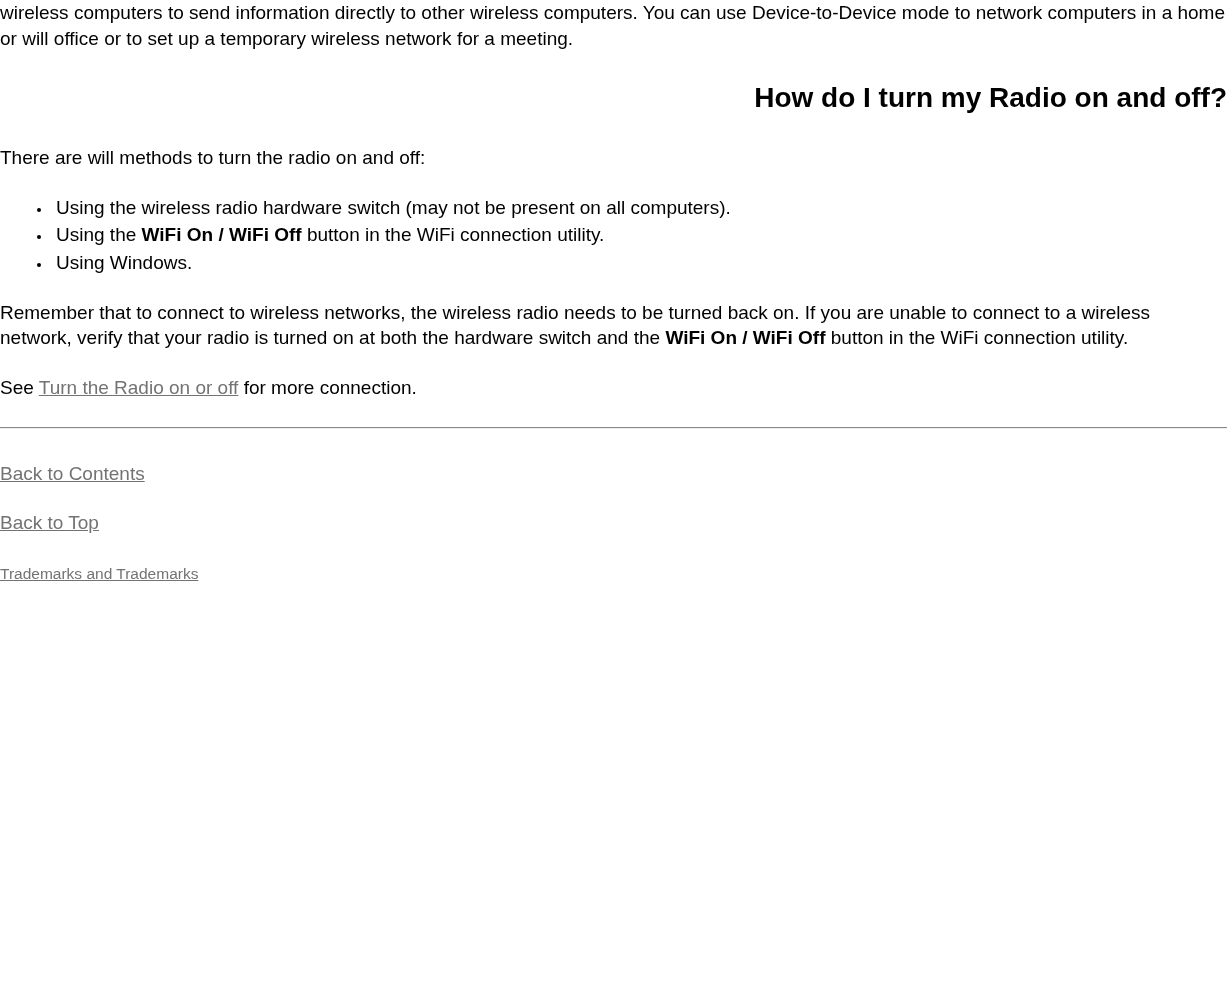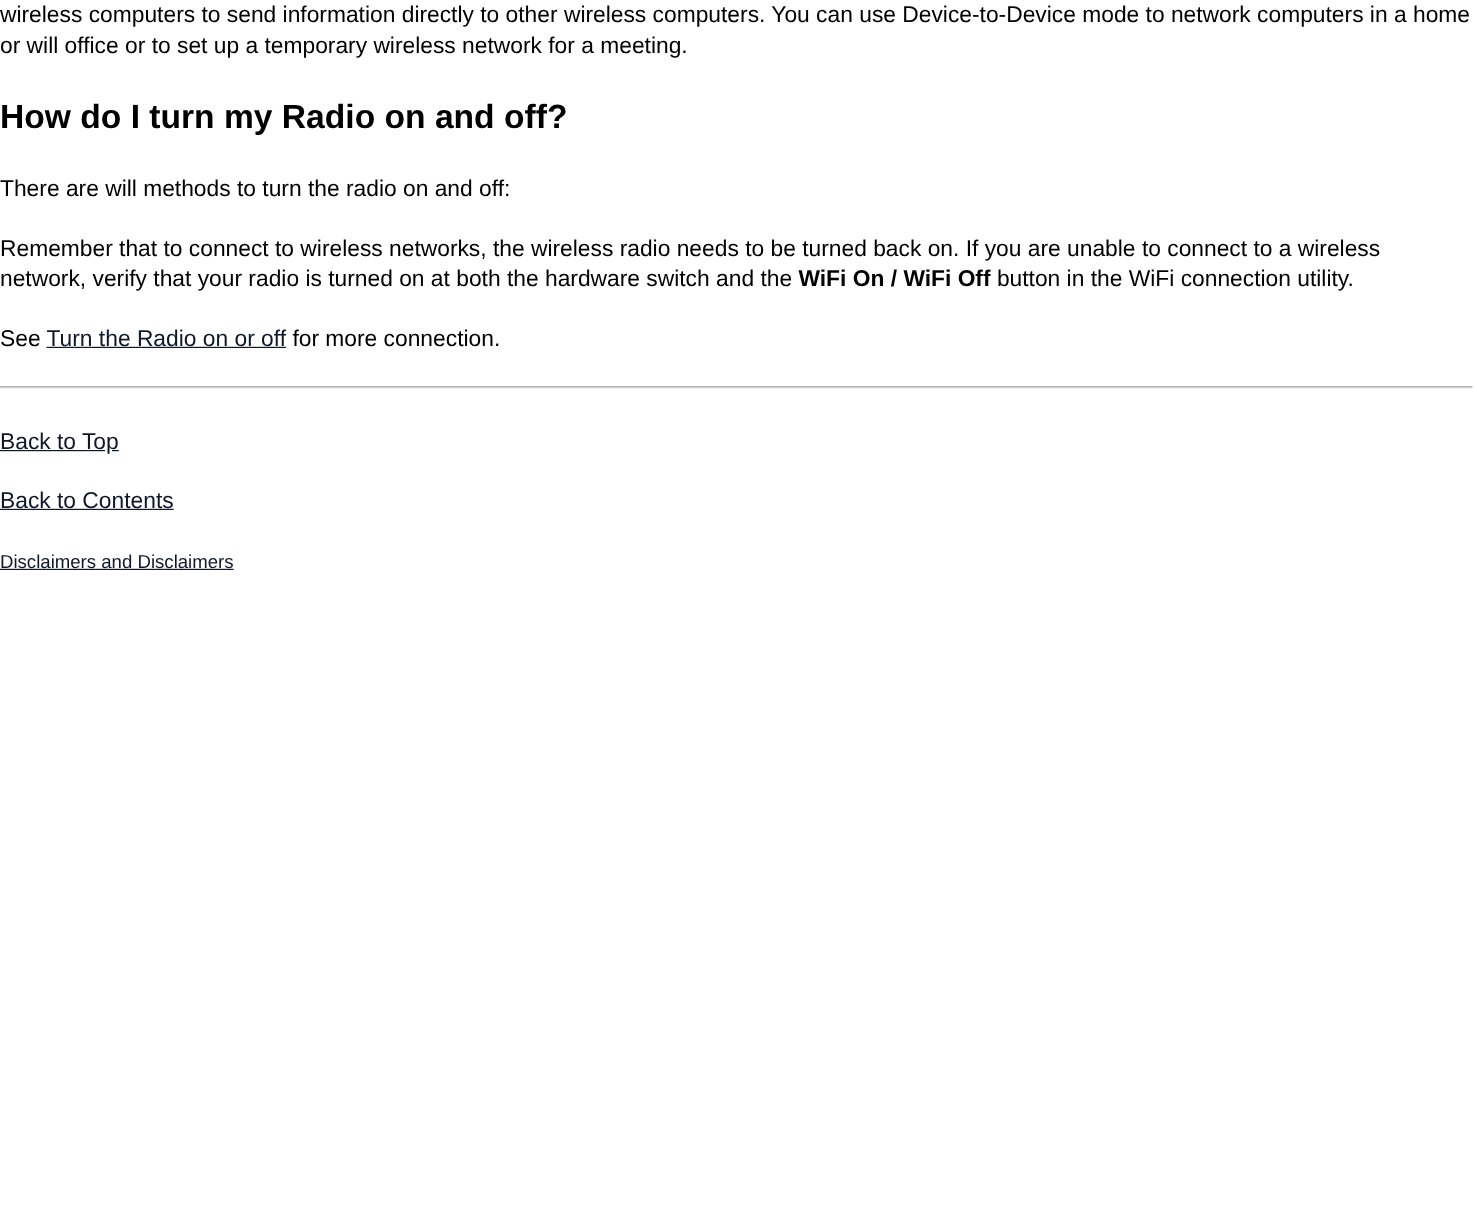--- a/index.html
+++ b/index.html
@@ -15,35 +15,36 @@
     .content {
       padding: 0 4px 0 0;
     }
     p {
       margin: 0 0 24px 0;
     }
     h2 {
       font-size: 28px;
       font-weight: bold;
       margin: 28px 0 28px 0;
+      text-align: right;
     }
     ul {
       margin: 0 0 24px 0;
       padding-left: 52px;
       list-style-type: disc;
     }
     li {
       margin-bottom: 2px;
       padding-left: 4px;
     }
     li::marker {
       font-size: 14px;
     }
     a {
-      color: #0f172a;
+      color: #737373;
     }
     hr {
       margin: 26px 0 32px 0;
       border: none;
       border-top: 1px solid #888;
       border-bottom: 1px solid #eee;
       height: 0;
     }
     .bold {
       font-weight: bold;
@@ -62,36 +63,43 @@
 
 <div class="content">
 
   <p>wireless computers to send information directly to other wireless computers. You can use Device-to-Device mode to network computers in a home or will office or to set up a temporary wireless network for a meeting.</p>
 
   <h2>How do I turn my Radio on and off?</h2>
 
 
   <p>There are will methods to turn the radio on and off:</p>
 
+  <ul>
+    <li>Using the wireless radio hardware switch (may not be present on all computers).</li>
+    <li>
+      <span>Using the </span><span class="bold">WiFi On / WiFi Off</span><span> button in the WiFi connection utility.</span>
+    </li>
+    <li>Using Windows.</li>
+  </ul>
 
   <p>
     <span>Remember that to connect to wireless networks, the wireless radio needs to be turned back on. If you are unable to connect to a wireless network, verify that your radio is turned on at </span><span class="italic">both</span><span> the hardware switch </span><span class="italic">and</span><span> the </span><span class="bold">WiFi On / WiFi Off</span><span> button in the WiFi connection utility.</span>
   </p>
 
   <p>
     <span>See </span><a href="#">Turn the Radio on or off</a><span> for more connection.</span>
   </p>
 
   <hr>
 
   <p class="nav-link-p">
+    <a href="#">Back to Contents</a>
+  </p>
+
+  <p class="nav-link-p">
     <a href="#">Back to Top</a>
   </p>
 
-  <p class="nav-link-p">
-    <a href="#">Back to Contents</a>
-  </p>
-
   <p>
-    <a href="#" class="small-link">Disclaimers and Disclaimers</a>
+    <a href="#" class="small-link">Trademarks and Trademarks</a>
   </p>
 
 </div>
 
 </body></html>

